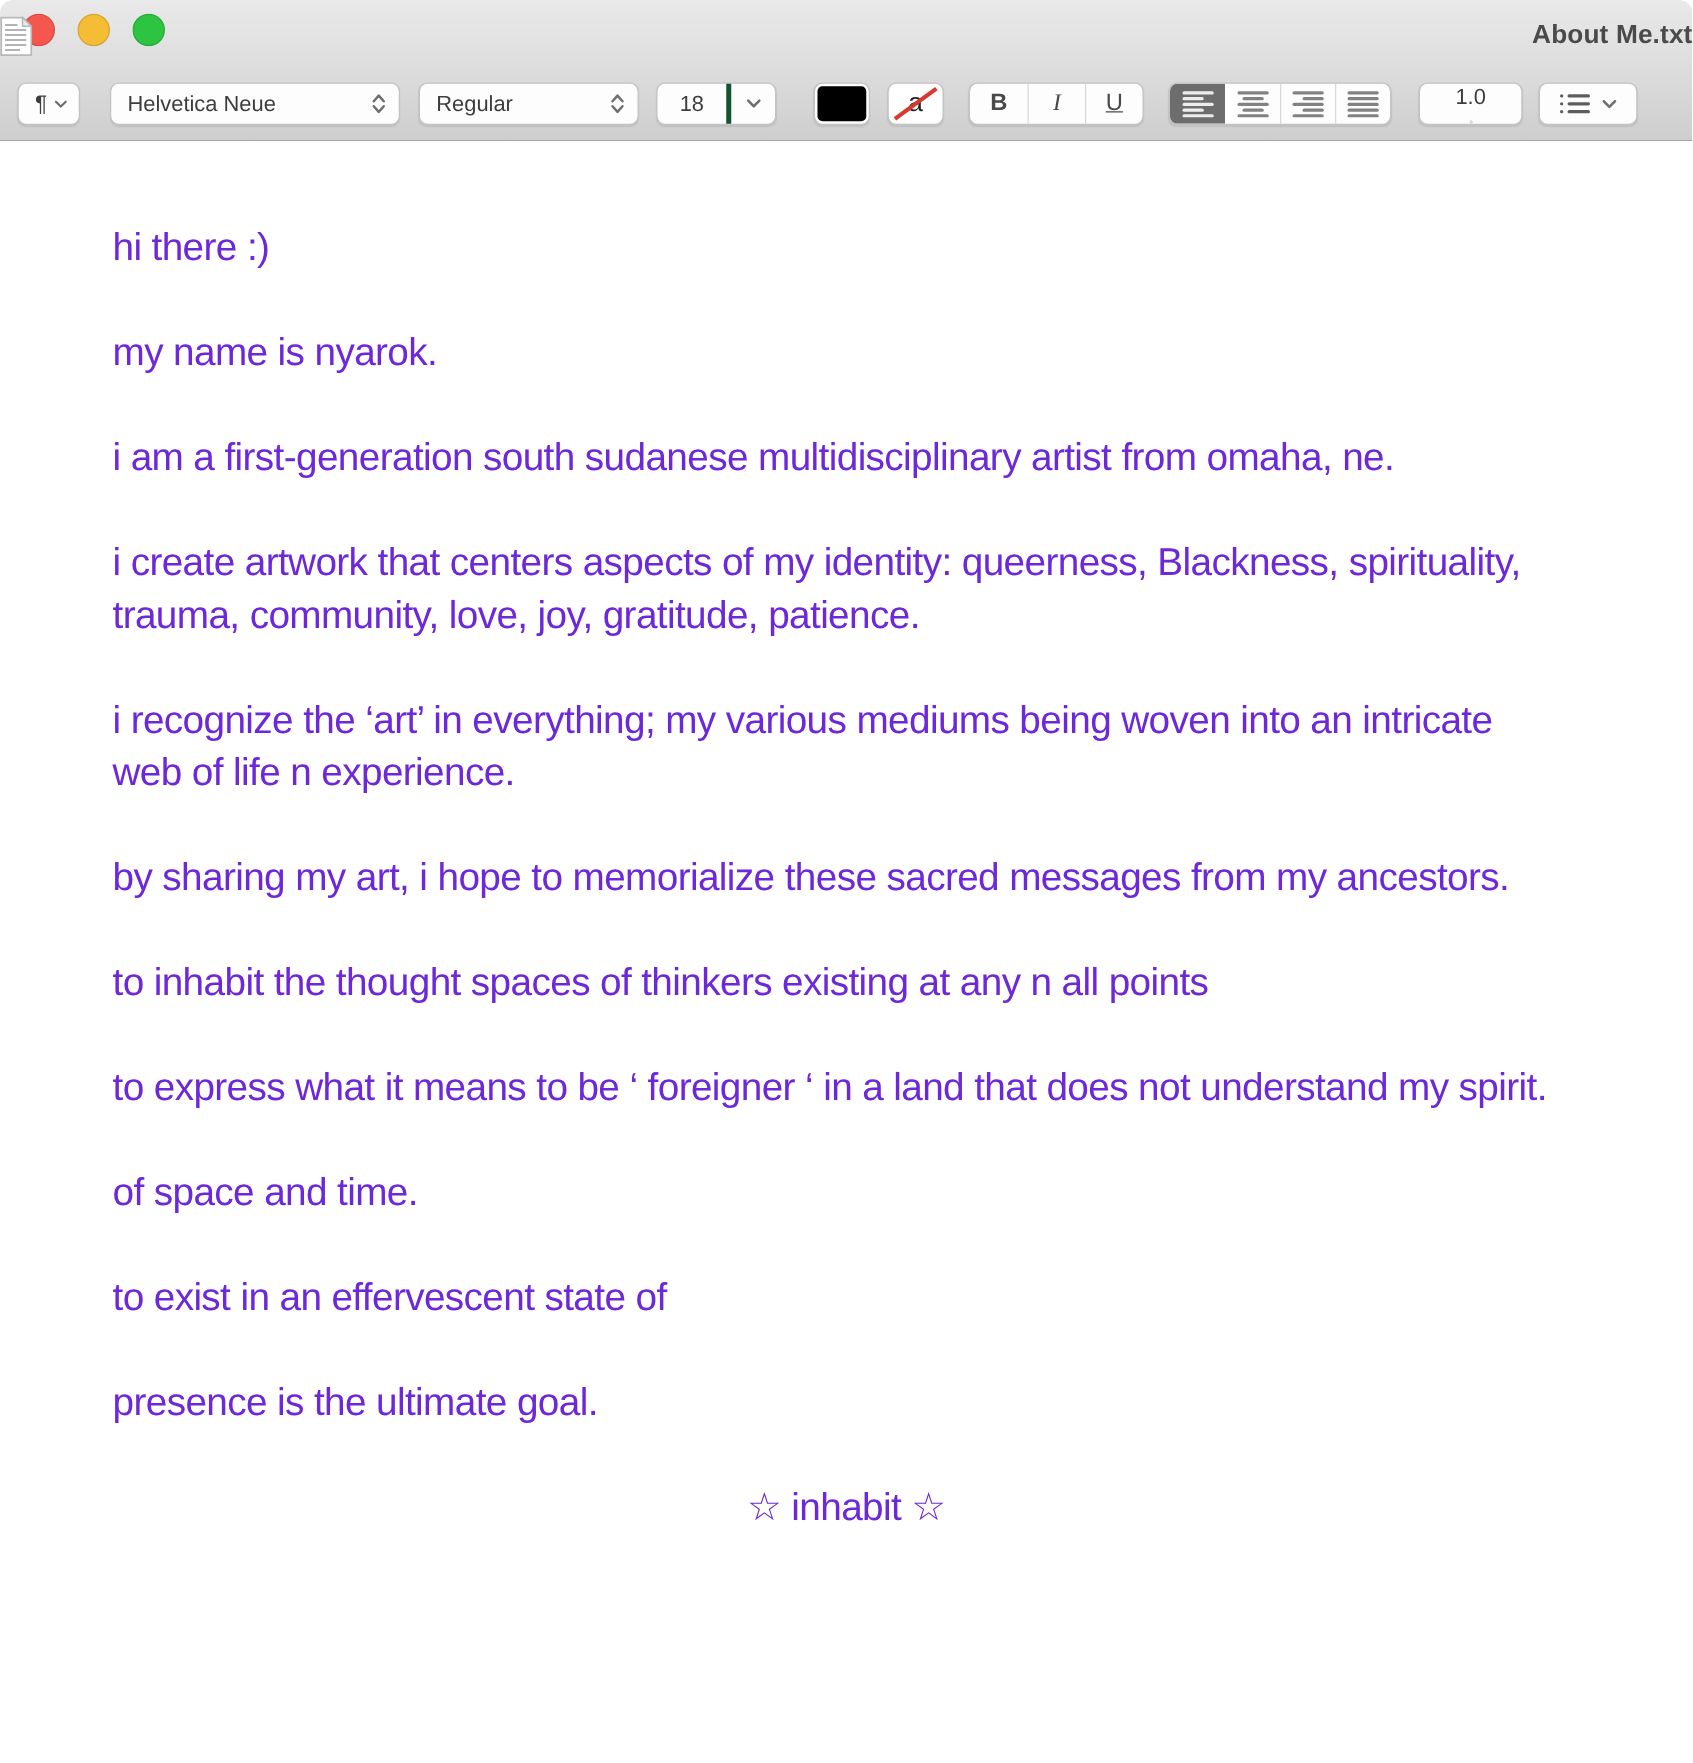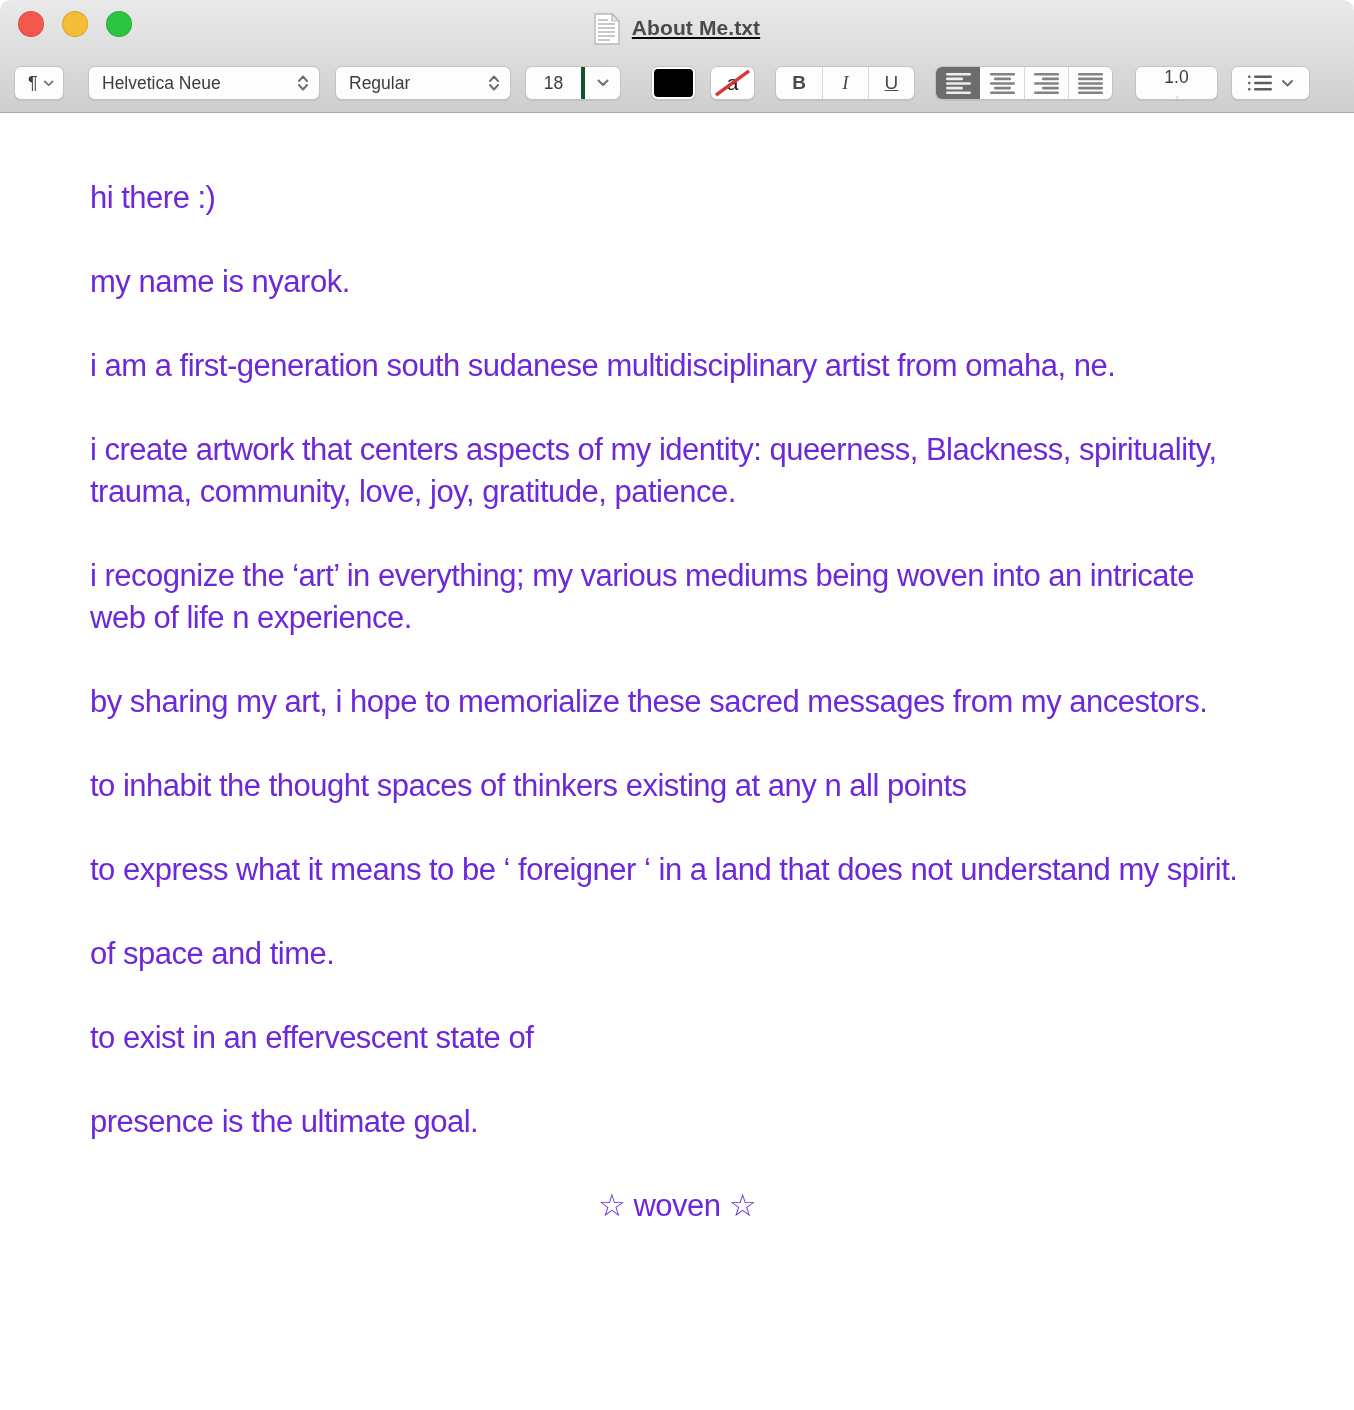--- a/index.html
+++ b/index.html
@@ -21,21 +21,21 @@
     position:relative;
   }
   .titlebar{height:55px;position:relative;}
   .traffic{position:absolute;top:11px;left:18px;display:flex;gap:18px;}
   .light{width:26px;height:26px;border-radius:50%;border:1px solid rgba(0,0,0,0.12);box-sizing:border-box;}
   .light.red{background:#f5574e;}
   .light.yellow{background:#f5bc36;}
   .light.green{background:#2cc440;}
   .title-group{
     position:absolute;top:0;left:0;right:0;height:55px;
-    display:flex;align-items:center;justify-content:center;gap:12px;text-decoration:underline;
+    display:flex;align-items:center;justify-content:space-between;gap:12px;
   }
   .doc-icon{width:26px;height:32px;flex:0 0 auto;margin-top:2px;}
   .window-title{
     font-size:21px;font-weight:600;color:#4a4a4a;letter-spacing:0.1px;
   }
 
   
   .toolbar{height:56px;display:flex;align-items:center;padding-left:14px;box-sizing:border-box;}
   .tb{
     height:34px;background:#fdfdfd;
@@ -262,16 +262,16 @@
     <p>i create artwork that centers aspects of my identity: queerness, Blackness, spirituality,
 trauma, community, love, joy, gratitude, patience.</p>
     <p>i recognize the ‘art’ in everything; my various mediums being woven into an intricate
 web of life n experience.</p>
     <p>by sharing my art, i hope to memorialize these sacred messages from my ancestors.</p>
     <p>to inhabit the thought spaces of thinkers existing at any n all points</p>
     <p>to express what it means to be ‘ foreigner ‘ in a land that does not understand my spirit.</p>
     <p>of space and time.</p>
     <p>to exist in an effervescent state of</p>
     <p>presence is the ultimate goal.</p>
-    <p class="center">☆ woven ☆</p>
+    <p class="center">☆ inhabit ☆</p>
   </div>
 
 </div>
 
 </body></html>

